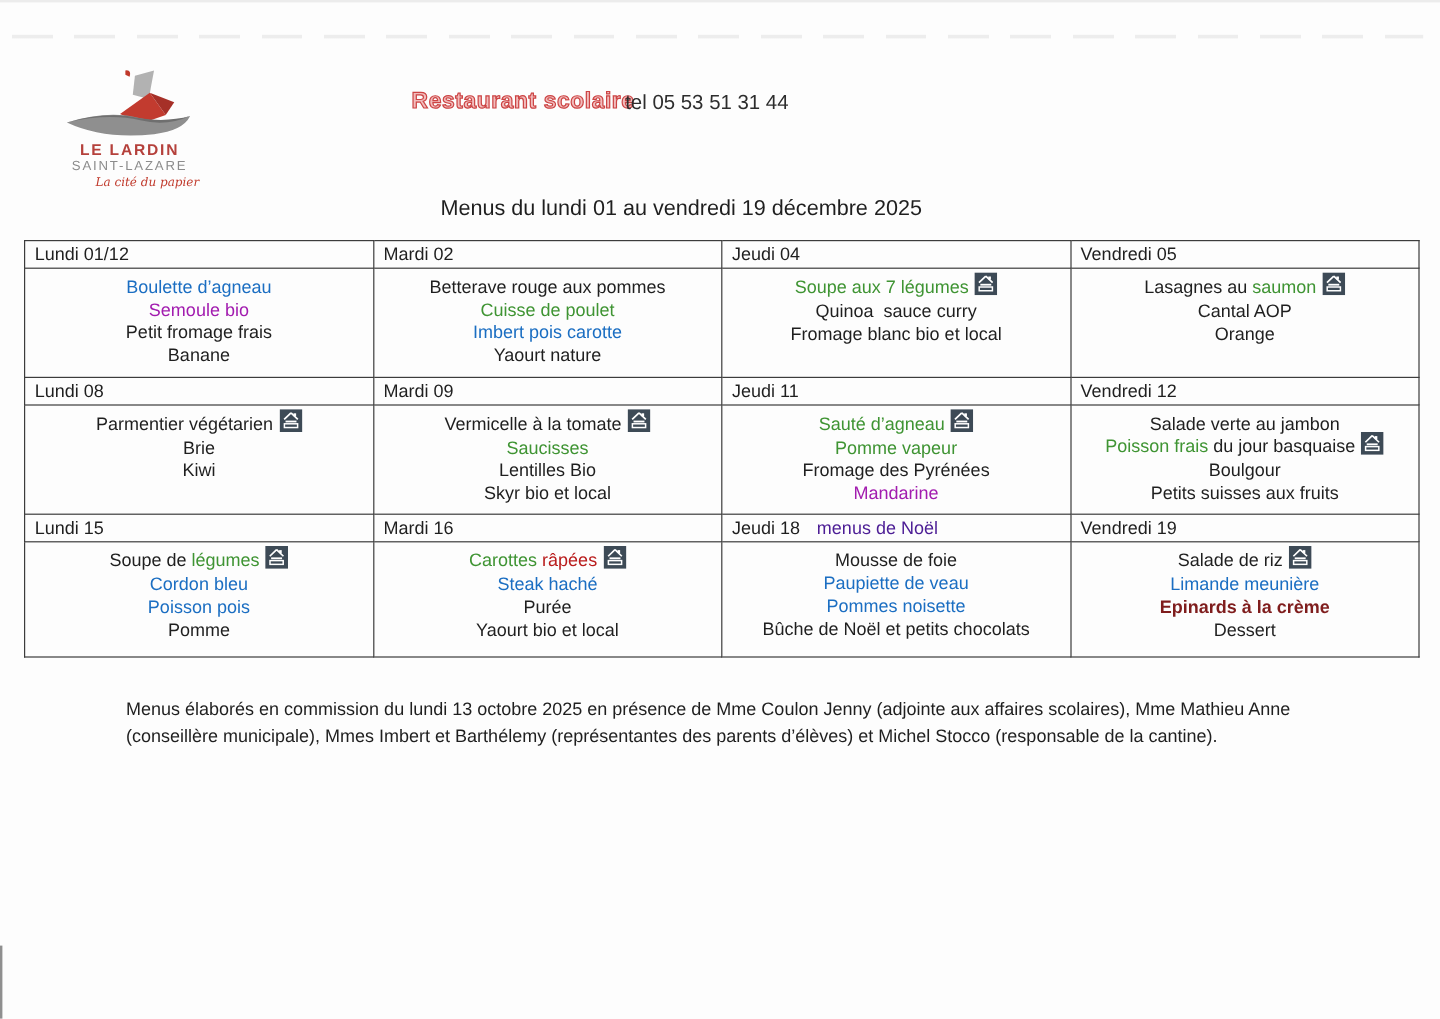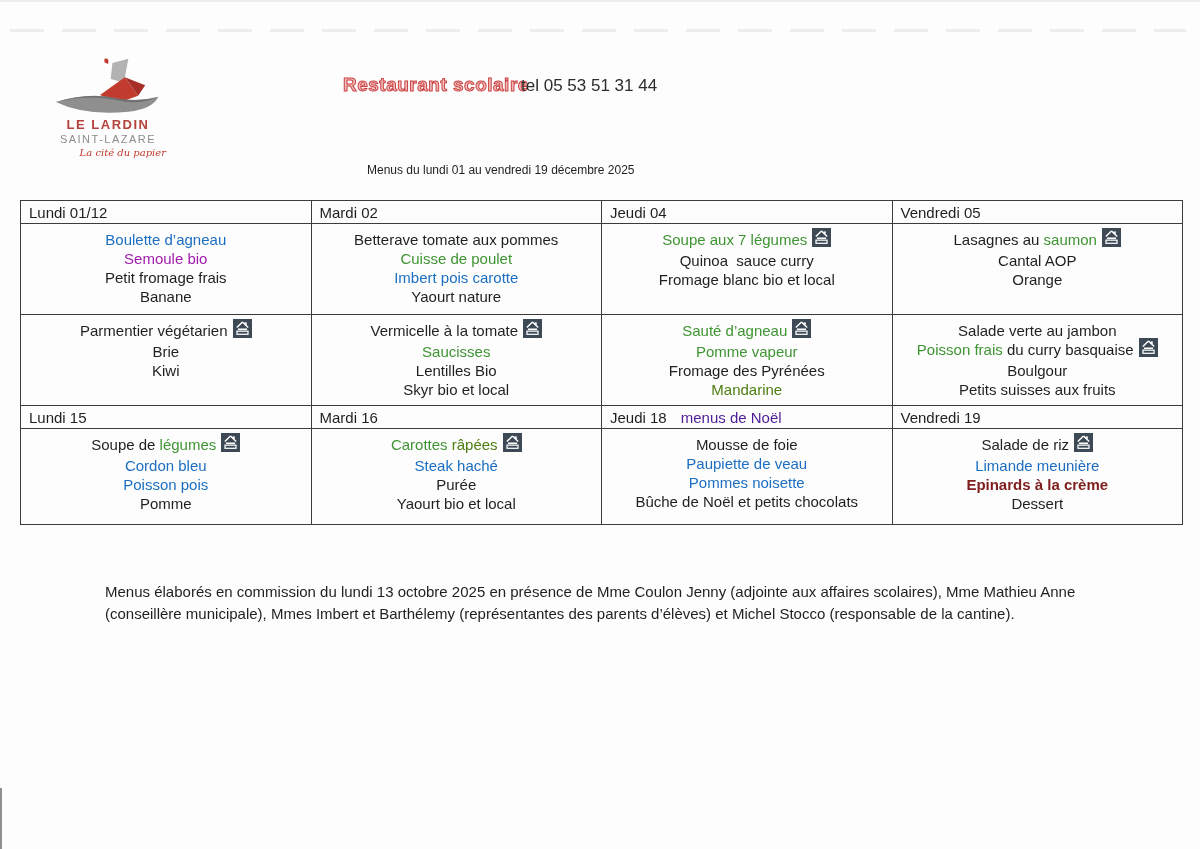--- a/index.html
+++ b/index.html
@@ -18,21 +18,21 @@
   .logo-art{display:block;margin:0 auto;}
   .logo-line1{color:#b5413c;font-weight:bold;font-size:13px;letter-spacing:1.5px;line-height:14px;}
   .logo-line2{color:#8c8c8c;font-size:11px;letter-spacing:1.5px;line-height:14px;}
   .logo-tagline{color:#c0392b;font-style:italic;font-size:10px;
     font-family:"DejaVu Serif", serif;text-align:right;padding-right:10px;line-height:13px;}
 
   
   .doc-title{position:absolute;left:343px;top:74px;font-size:19px;font-weight:700;
     letter-spacing:0.5px;color:#f2bcbc;-webkit-text-stroke:1px #cc4444;}
   .doc-phone{position:absolute;left:521px;top:76px;font-size:17px;color:#2d2d2d;}
-  .doc-subtitle{position:absolute;left:367px;top:163px;font-size:12px;color:#1f1f1f;}
+  .doc-subtitle{position:absolute;left:367px;top:163px;font-size:18px;color:#1f1f1f;}
 
   
   .menu-table{position:absolute;left:20px;top:200px;width:1163px;
     border-collapse:collapse;table-layout:fixed;font-size:15px;}
   .menu-table td{border:1px solid #3c3c3c;overflow:hidden;}
   td.day-header{height:20px;padding:1px 8px;text-align:left;vertical-align:middle;color:#1f1f1f;}
   td.day-content{vertical-align:top;text-align:center;padding:6px 4px 3px 4px;}
   .menu-line{line-height:19px;white-space:pre-wrap;}
   .label-note{margin-left:14px;}
   .fm-icon{display:inline-block;width:19px;height:19px;vertical-align:middle;
@@ -79,21 +79,21 @@
           <td class="day-header"><span>Vendredi 05</span></td>
         </tr>
         <tr>
           <td class="day-content" style="height: 81px;">
             <div class="menu-line"><span style="color: rgb(27, 110, 194);">Boulette d’agneau</span></div>
             <div class="menu-line"><span style="color: #a21caf;">Semoule bio</span></div>
             <div class="menu-line"><span style="color: rgb(31, 31, 31);">Petit fromage frais</span></div>
             <div class="menu-line"><span style="color: rgb(31, 31, 31);">Banane</span></div>
           </td>
           <td class="day-content" style="height: 81px;">
-            <div class="menu-line"><span style="color: rgb(31, 31, 31);">Betterave tomate aux pommes</span></div>
+            <div class="menu-line"><span style="color: rgb(31, 31, 31);">Betterave rouge aux pommes</span></div>
             <div class="menu-line"><span style="color: rgb(63, 148, 51);">Cuisse de poulet</span></div>
             <div class="menu-line"><span style="color: rgb(27, 110, 194);">Imbert pois carotte</span></div>
             <div class="menu-line"><span style="color: rgb(31, 31, 31);">Yaourt nature</span></div>
           </td>
           <td class="day-content" style="height: 81px;">
             <div class="menu-line"><span style="color: rgb(63, 148, 51);">Soupe aux 7 légumes</span><span class="fm-icon"><svg viewBox="0 0 20 20" width="19" height="19">
                   <rect width="20" height="20" fill="#3d4a56"></rect>
                   <path d="M10 3.2 L16 9 M10 3.2 L4 9" stroke="#fff" stroke-width="1.5" fill="none"></path>
                   <rect x="12.2" y="3.6" width="2.3" height="2.6" fill="#fff"></rect>
                   <rect x="5.2" y="10" width="9.6" height="1.6" fill="#fff"></rect>
@@ -108,20 +108,26 @@
                   <path d="M10 3.2 L16 9 M10 3.2 L4 9" stroke="#fff" stroke-width="1.5" fill="none"></path>
                   <rect x="12.2" y="3.6" width="2.3" height="2.6" fill="#fff"></rect>
                   <rect x="5.2" y="10" width="9.6" height="1.6" fill="#fff"></rect>
                   <rect x="4.2" y="12.8" width="11.6" height="3.3" fill="none" stroke="#fff" stroke-width="1.3"></rect>
                 </svg></span></div>
             <div class="menu-line"><span style="color: rgb(31, 31, 31);">Cantal AOP</span></div>
             <div class="menu-line"><span style="color: rgb(31, 31, 31);">Orange</span></div>
           </td>
         </tr>
         <tr>
+          <td class="day-header"><span>Lundi 08</span></td>
+          <td class="day-header"><span>Mardi 09</span></td>
+          <td class="day-header"><span>Jeudi 11</span></td>
+          <td class="day-header"><span>Vendredi 12</span></td>
+        </tr>
+        <tr>
           <td class="day-content" style="height: 81px;">
             <div class="menu-line"><span style="color: rgb(31, 31, 31);">Parmentier végétarien</span><span class="fm-icon"><svg viewBox="0 0 20 20" width="19" height="19">
                   <rect width="20" height="20" fill="#3d4a56"></rect>
                   <path d="M10 3.2 L16 9 M10 3.2 L4 9" stroke="#fff" stroke-width="1.5" fill="none"></path>
                   <rect x="12.2" y="3.6" width="2.3" height="2.6" fill="#fff"></rect>
                   <rect x="5.2" y="10" width="9.6" height="1.6" fill="#fff"></rect>
                   <rect x="4.2" y="12.8" width="11.6" height="3.3" fill="none" stroke="#fff" stroke-width="1.3"></rect>
                 </svg></span></div>
             <div class="menu-line"><span style="color: rgb(31, 31, 31);">Brie</span></div>
             <div class="menu-line"><span style="color: rgb(31, 31, 31);">Kiwi</span></div>
@@ -141,25 +147,25 @@
           <td class="day-content" style="height: 81px;">
             <div class="menu-line"><span style="color: rgb(63, 148, 51);">Sauté d’agneau</span><span class="fm-icon"><svg viewBox="0 0 20 20" width="19" height="19">
                   <rect width="20" height="20" fill="#3d4a56"></rect>
                   <path d="M10 3.2 L16 9 M10 3.2 L4 9" stroke="#fff" stroke-width="1.5" fill="none"></path>
                   <rect x="12.2" y="3.6" width="2.3" height="2.6" fill="#fff"></rect>
                   <rect x="5.2" y="10" width="9.6" height="1.6" fill="#fff"></rect>
                   <rect x="4.2" y="12.8" width="11.6" height="3.3" fill="none" stroke="#fff" stroke-width="1.3"></rect>
                 </svg></span></div>
             <div class="menu-line"><span style="color: rgb(63, 148, 51);">Pomme vapeur</span></div>
             <div class="menu-line"><span style="color: rgb(31, 31, 31);">Fromage des Pyrénées</span></div>
-            <div class="menu-line"><span style="color: #4d7c0f; margin-top: 18px;">Mandarine</span></div>
+            <div class="menu-line"><span style="color: #a21caf; margin-top: 18px;">Mandarine</span></div>
           </td>
           <td class="day-content" style="height: 81px;">
             <div class="menu-line"><span style="color: rgb(31, 31, 31);">Salade verte au jambon</span></div>
-            <div class="menu-line"><span style="color: rgb(63, 148, 51);">Poisson frais</span><span style="color: rgb(31, 31, 31);"> du curry basquaise</span><span class="fm-icon"><svg viewBox="0 0 20 20" width="19" height="19">
+            <div class="menu-line"><span style="color: rgb(63, 148, 51);">Poisson frais</span><span style="color: rgb(31, 31, 31);"> du jour basquaise</span><span class="fm-icon"><svg viewBox="0 0 20 20" width="19" height="19">
                   <rect width="20" height="20" fill="#3d4a56"></rect>
                   <path d="M10 3.2 L16 9 M10 3.2 L4 9" stroke="#fff" stroke-width="1.5" fill="none"></path>
                   <rect x="12.2" y="3.6" width="2.3" height="2.6" fill="#fff"></rect>
                   <rect x="5.2" y="10" width="9.6" height="1.6" fill="#fff"></rect>
                   <rect x="4.2" y="12.8" width="11.6" height="3.3" fill="none" stroke="#fff" stroke-width="1.3"></rect>
                 </svg></span></div>
             <div class="menu-line"><span style="color: rgb(31, 31, 31);">Boulgour</span></div>
             <div class="menu-line"><span style="color: rgb(31, 31, 31);">Petits suisses aux fruits</span></div>
           </td>
         </tr>
@@ -176,21 +182,21 @@
                   <path d="M10 3.2 L16 9 M10 3.2 L4 9" stroke="#fff" stroke-width="1.5" fill="none"></path>
                   <rect x="12.2" y="3.6" width="2.3" height="2.6" fill="#fff"></rect>
                   <rect x="5.2" y="10" width="9.6" height="1.6" fill="#fff"></rect>
                   <rect x="4.2" y="12.8" width="11.6" height="3.3" fill="none" stroke="#fff" stroke-width="1.3"></rect>
                 </svg></span></div>
             <div class="menu-line"><span style="color: rgb(27, 110, 194);">Cordon bleu</span></div>
             <div class="menu-line"><span style="color: rgb(27, 110, 194);">Poisson pois</span></div>
             <div class="menu-line"><span style="color: rgb(31, 31, 31);">Pomme</span></div>
           </td>
           <td class="day-content" style="height: 86px;">
-            <div class="menu-line"><span style="color: rgb(63, 148, 51);">Carottes</span><span style="color: #4d7c0f;"> râpées</span><span class="fm-icon"><svg viewBox="0 0 20 20" width="19" height="19">
+            <div class="menu-line"><span style="color: rgb(63, 148, 51);">Carottes</span><span style="color: #b91c1c;"> râpées</span><span class="fm-icon"><svg viewBox="0 0 20 20" width="19" height="19">
                   <rect width="20" height="20" fill="#3d4a56"></rect>
                   <path d="M10 3.2 L16 9 M10 3.2 L4 9" stroke="#fff" stroke-width="1.5" fill="none"></path>
                   <rect x="12.2" y="3.6" width="2.3" height="2.6" fill="#fff"></rect>
                   <rect x="5.2" y="10" width="9.6" height="1.6" fill="#fff"></rect>
                   <rect x="4.2" y="12.8" width="11.6" height="3.3" fill="none" stroke="#fff" stroke-width="1.3"></rect>
                 </svg></span></div>
             <div class="menu-line"><span style="color: rgb(27, 110, 194);">Steak haché</span></div>
             <div class="menu-line"><span style="color: rgb(31, 31, 31);">Purée</span></div>
             <div class="menu-line"><span style="color: rgb(31, 31, 31);">Yaourt bio et local</span></div>
           </td>

